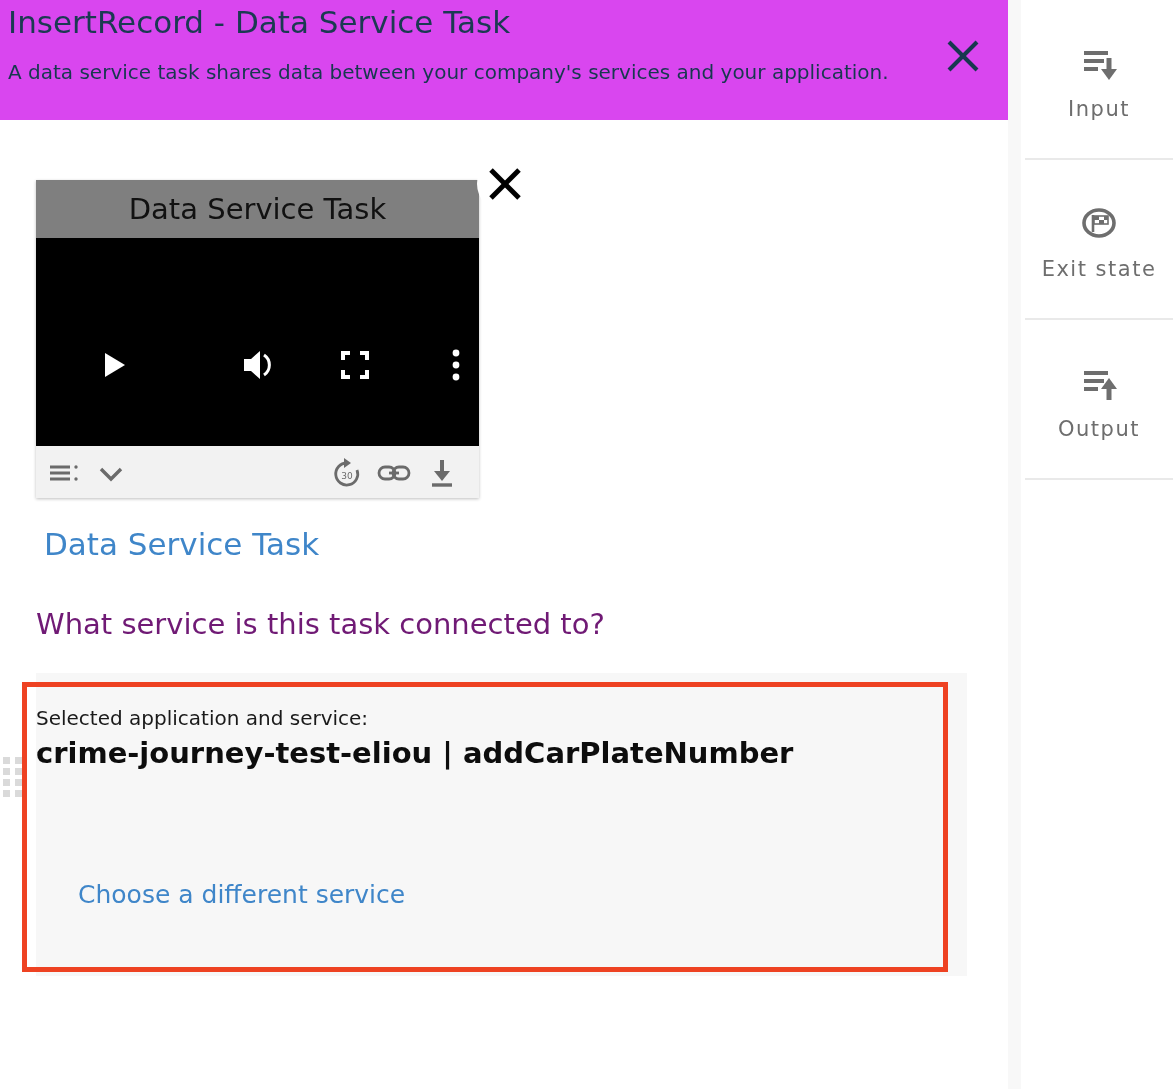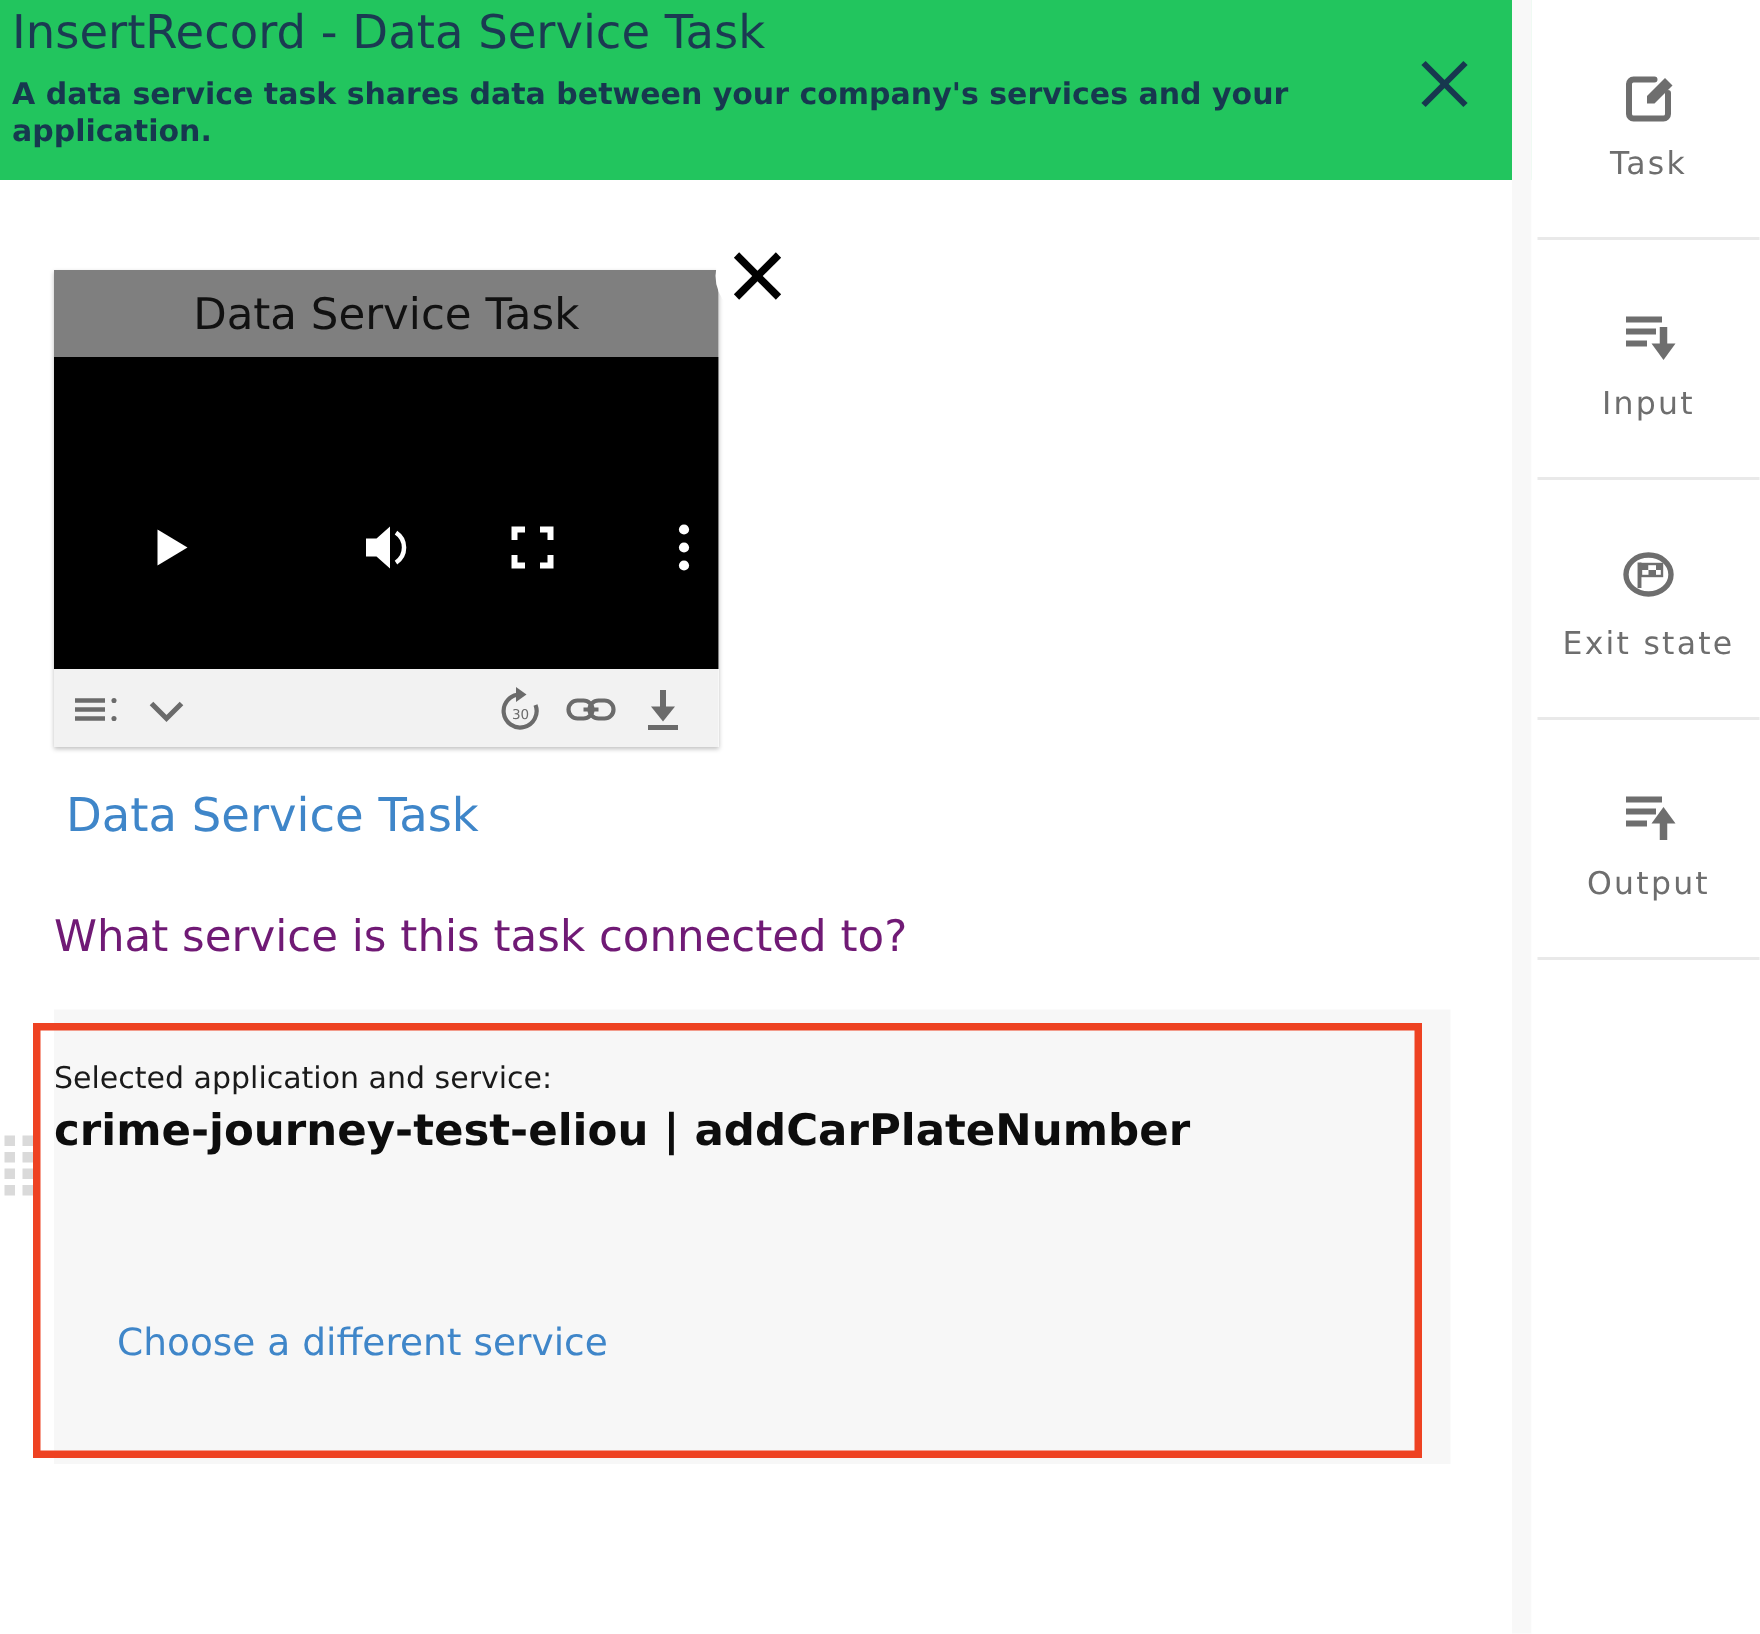--- a/index.html
+++ b/index.html
@@ -30,39 +30,39 @@
     overflow: hidden;
   }
 
   
   .header {
     position: absolute;
     left: 0;
     top: 0;
     width: 1021px;
     height: 120px;
-    background: #22c55e;
+    background: #d946ef;
     box-sizing: border-box;
     padding: 2px 0 0 8px;
   }
   .header-title {
     font-size: 31px;
     line-height: 40px;
     color: #1b3a52;
     font-weight: 400;
     letter-spacing: 0px;
     white-space: nowrap;
   }
   .header-sub {
     font-size: 20px;
     line-height: 25px;
     color: #17384f;
-    font-weight: 700;
+    font-weight: 400;
     width: 890px;
-    margin-top: 8px;
+    margin-top: 18px;
   }
   .header-close {
     position: absolute;
     right: 38px;
     top: 36px;
     width: 40px;
     height: 40px;
     cursor: pointer;
   }
   .header-close svg { display: block; }
@@ -445,29 +445,20 @@
         <i style="left:12px; top:33px;"></i>
     </div>
 
   </div>
 
   <div class="scroll-track"></div>
   <div class="panel-divider"></div>
 
   <div class="sidebar">
 
-    <div class="side-item">
-      <span class="side-icon">
-        <svg width="46" height="46" viewBox="0 0 46 46">
-          <path d="M36 22 L36 36 A3 3 0 0 1 33 39 L13 39 A3 3 0 0 1 10 36 L10 16 A3 3 0 0 1 13 13 L27 13" stroke="#6e6e6e" stroke-width="4" fill="none" stroke-linecap="round"></path>
-          <path d="M22 29 L22 24 L34 12 L39 17 L27 29 Z" fill="#6e6e6e"></path>
-        </svg>
-      </span>
-      <span class="side-label">Task</span>
-    </div>
 
 
     <div class="side-item">
       <span class="side-icon">
         <svg width="46" height="46" viewBox="0 0 46 46">
           <line x1="8" y1="13" x2="32" y2="13" stroke="#6e6e6e" stroke-width="4"></line>
           <line x1="8" y1="21" x2="28" y2="21" stroke="#6e6e6e" stroke-width="4"></line>
           <line x1="8" y1="29" x2="22" y2="29" stroke="#6e6e6e" stroke-width="4"></line>
           <line x1="33" y1="18" x2="33" y2="31" stroke="#6e6e6e" stroke-width="5"></line>
           <polygon points="33,40 25,29 41,29" fill="#6e6e6e"></polygon>

